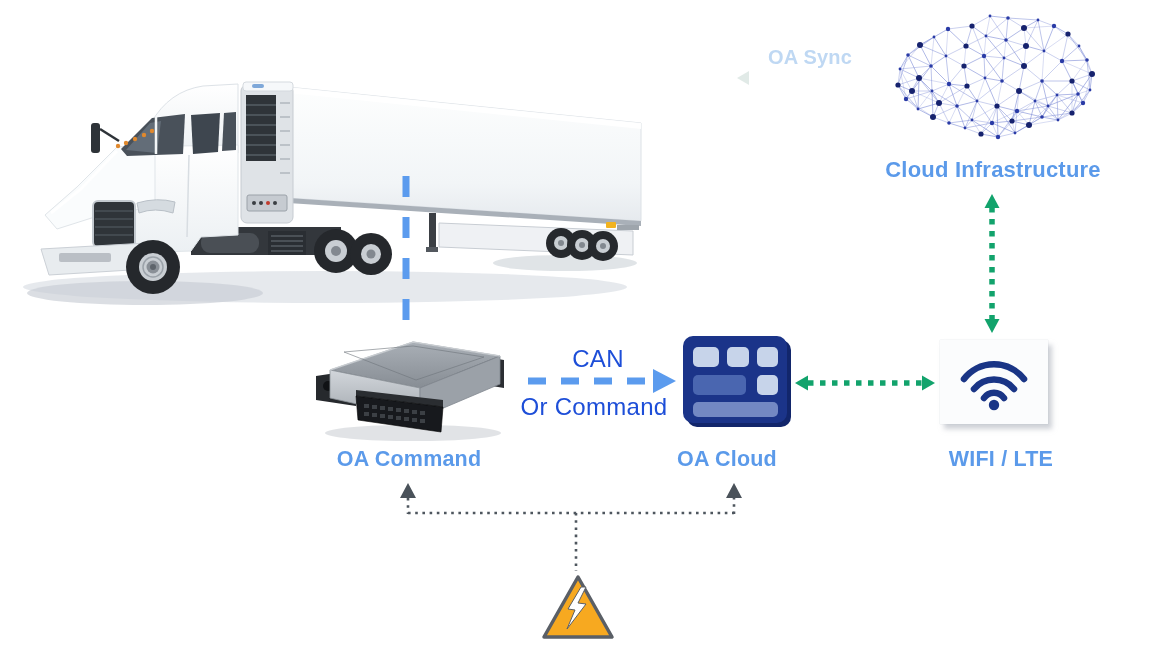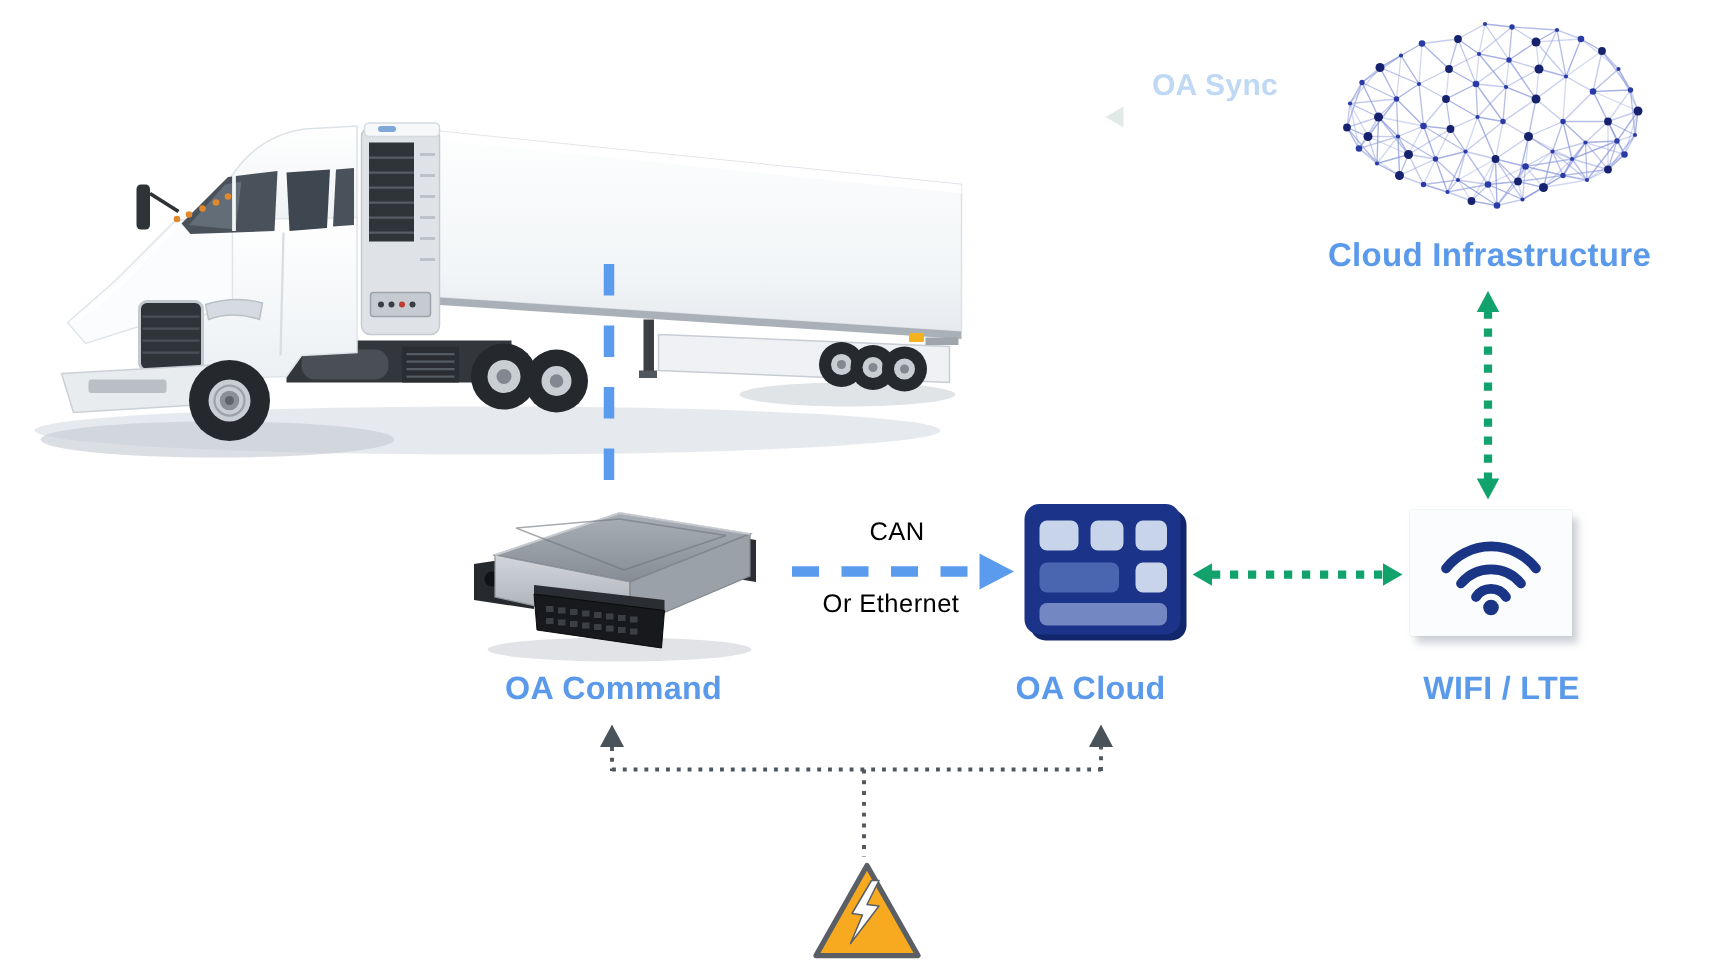--- a/index.html
+++ b/index.html
@@ -3,21 +3,21 @@
 <meta charset="utf-8">
 <style>
   html,body{margin:0;padding:0;background:#ffffff;}
   body{width:1150px;height:645px;position:relative;overflow:hidden;
        font-family:"Liberation Sans", sans-serif;}
   .canvas{position:absolute;inset:0;width:1150px;height:501px;text-decoration:underline;}
   .abs{position:absolute;}
   .lbl{position:absolute;transform:translateX(-50%);white-space:nowrap;
        font-weight:700;color:#5B9AEA;font-size:21.5px;letter-spacing:.2px;}
   .lbl-light{color:#BFD8F3;font-size:20px;}
-  .lbl-dark{color:#000000;font-weight:400;font-size:17px;letter-spacing:.3px;}
+  .lbl-dark{color:#1d4ed8;font-weight:400;font-size:24px;letter-spacing:.3px;}
   .wifi-card{position:absolute;left:940px;top:340px;width:108px;height:84px;
        background:#FBFCFD;box-shadow:4px 5px 5px rgba(165,172,182,.55),0 0 1px rgba(180,186,195,.6);
        display:flex;align-items:center;justify-content:center;}
 </style>
 </head>
 <body>
 
 <div class="canvas">
 
   <svg class="abs" style="left:5px;top:55px" width="640" height="262" viewBox="0 0 640 262">
@@ -538,15 +538,15 @@
     <polygon points="40,5 74,65 6,65" fill="#F7A920" stroke="#5A5F66" stroke-width="3.5" stroke-linejoin="round"></polygon>
     <polygon points="43,15 30,37 37,38 29,57 48,32 40,31 48,15" fill="#FFFFFF" stroke="#5A5F66" stroke-width="1" stroke-linejoin="round"></polygon>
   </svg>
 
   <div class="lbl lbl-light" style="left:810px;top:46px">OA Sync</div>
   <div class="lbl" style="left:409px;top:447px">OA Command</div>
   <div class="lbl" style="left:993px;top:157px;font-size:22px">Cloud Infrastructure</div>
   <div class="lbl" style="left:727px;top:447px">OA Cloud</div>
   <div class="lbl" style="left:1001px;top:447px">WIFI / LTE</div>
   <div class="lbl lbl-dark" style="left:598px;top:345px">CAN</div>
-  <div class="lbl lbl-dark" style="left:594px;top:393px">Or Ethernet</div>
+  <div class="lbl lbl-dark" style="left:594px;top:393px">Or Command</div>
 
 </div>
 
 </body></html>

